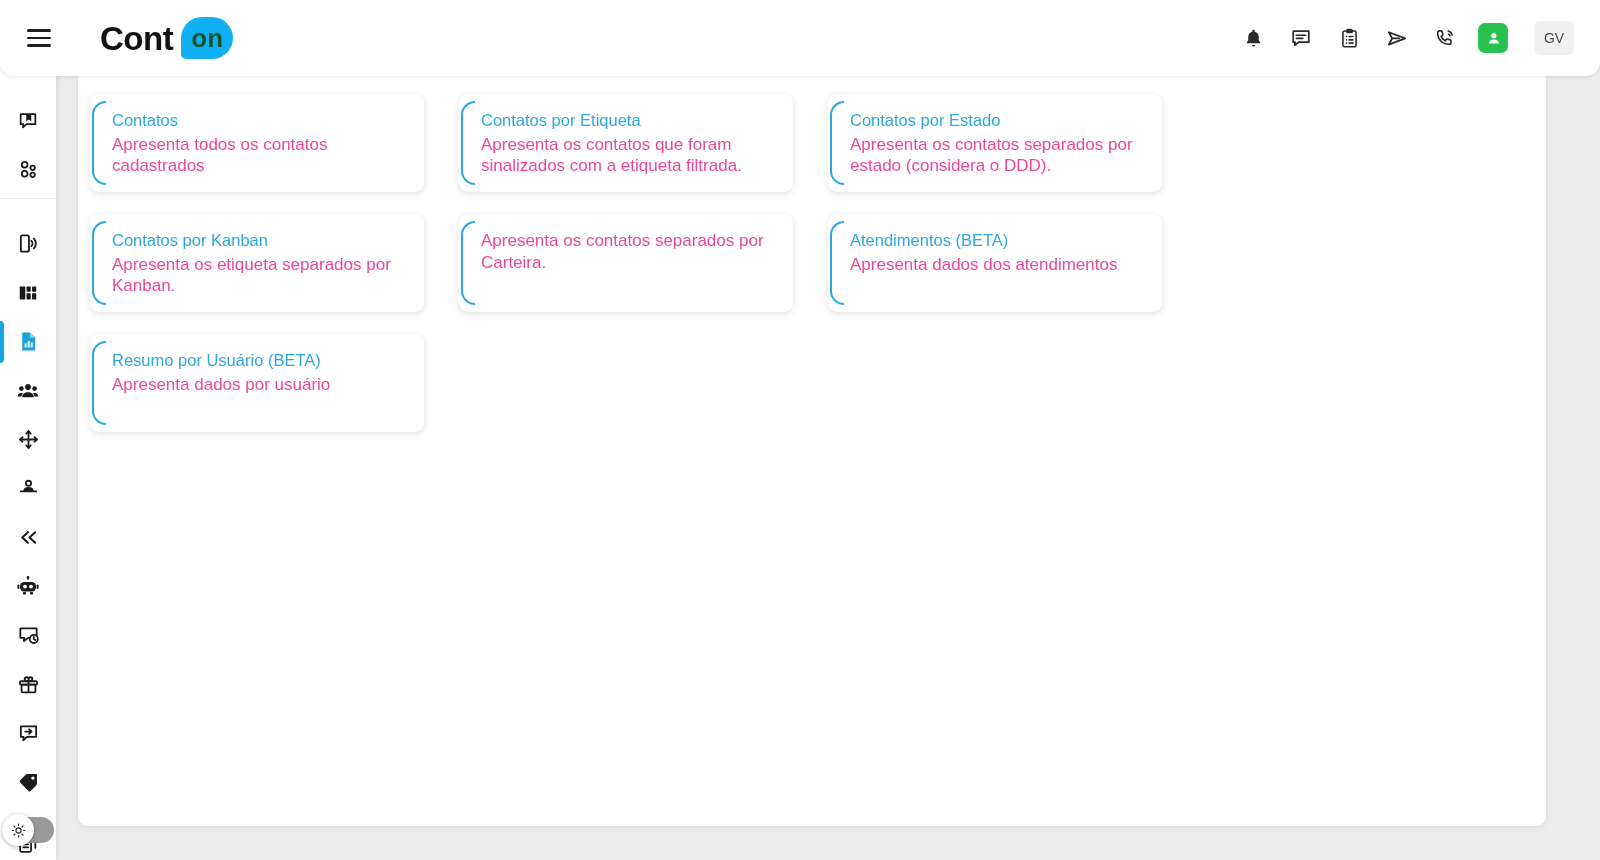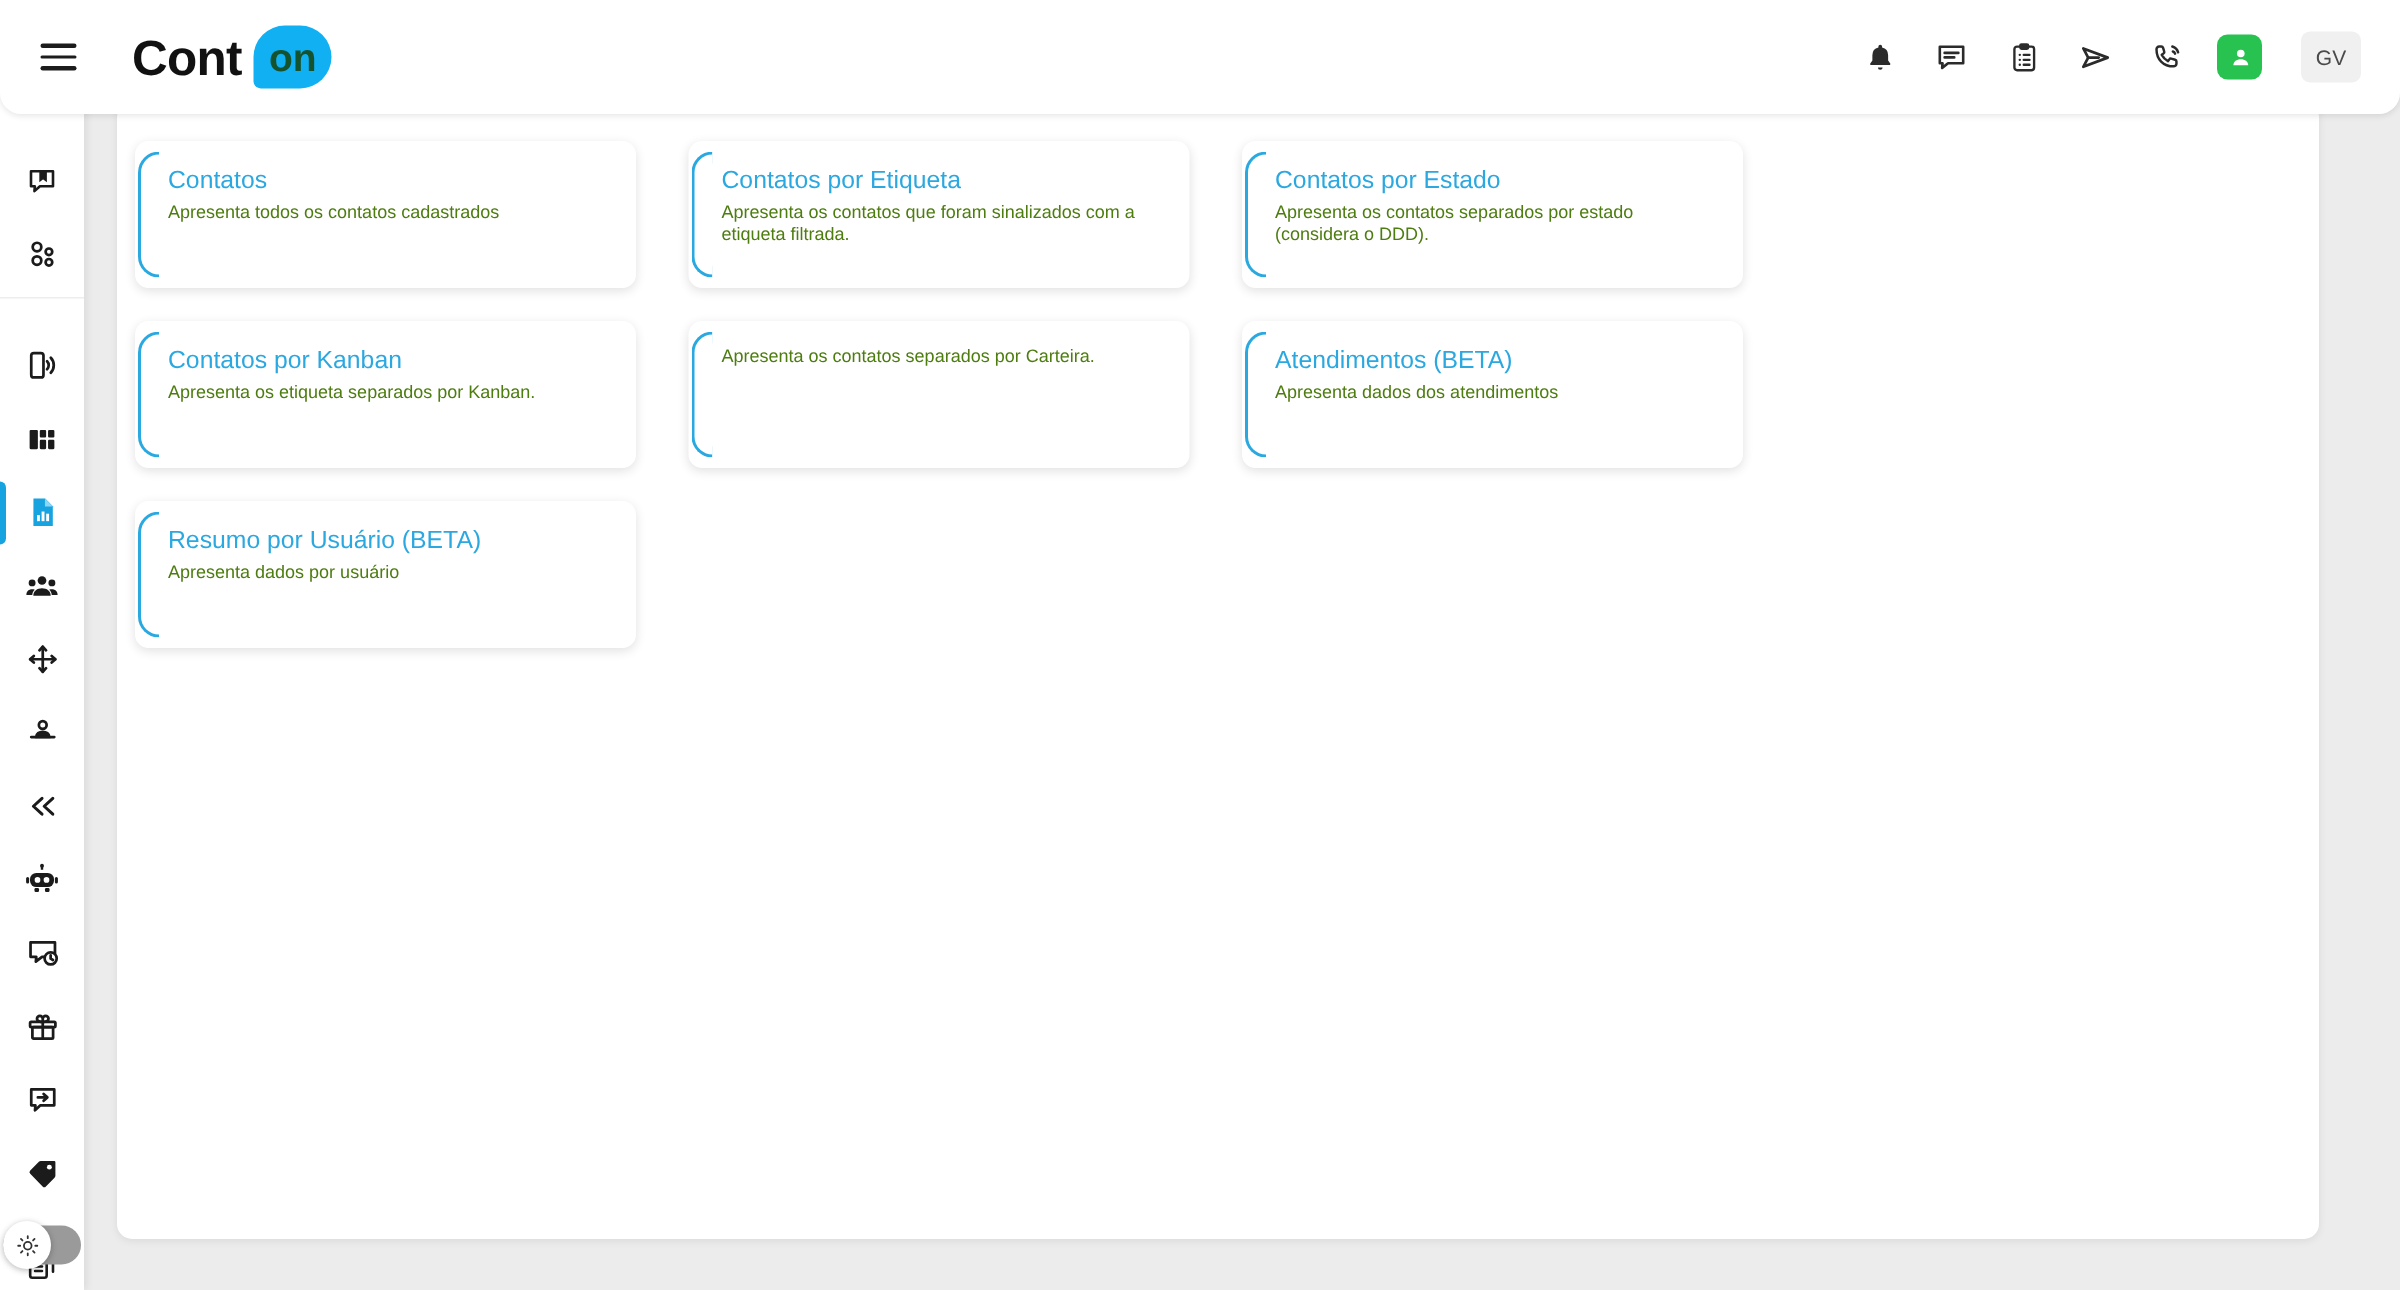--- a/index.html
+++ b/index.html
@@ -20,21 +20,21 @@
     display: flex; align-items: center;
     z-index: 30;
   }
   .hamburger {
     margin-left: 22px; width: 34px; height: 34px;
     display: flex; flex-direction: column; justify-content: center; align-items: center; gap: 5px;
     cursor: pointer;
   }
   .hamburger span { display: block; width: 24px; height: 2.4px; background: #1c1c1c; border-radius: 2px; }
 
-  .logo { display: flex; align-items: center; margin-left: 32px; cursor: pointer; }
+  .logo { display: flex; align-items: center; margin-left: 44px; cursor: pointer; }
   .logo-text { font-size: 33px; font-weight: bold; color: #111; letter-spacing: -0.5px; line-height: 1; }
   .logo-pin {
     position: relative; margin-left: 8px;
     width: 52px; height: 42px;
     background: #11b0f2;
     border-radius: 26px 26px 26px 6px;
     display: flex; align-items: center; justify-content: center;
   }
   .logo-pin span { color: #14532d; font-size: 26px; font-weight: bold; line-height: 1; margin-bottom:1px; }
 
@@ -112,21 +112,21 @@
     border-bottom: 2.4px solid #2aa8e0;
     border-right: none;
     border-top-left-radius: 14px; border-bottom-left-radius: 14px;
     pointer-events: none;
   }
   .card-title {
     font-size: 16.5px; color: #2ca8e0; line-height: 1.25; margin-bottom: 3px;
     white-space: nowrap;
   }
   .card-desc {
-    font-size: 12px; color: #4d7c0f; line-height: 1.28; max-width: 300px;
+    font-size: 17px; color: #ec4899; line-height: 1.28; max-width: 300px;
   }
 </style>
 </head>
 <body>
 
 <div id="app">
 
   <div class="header">
 
     <div class="hamburger">

